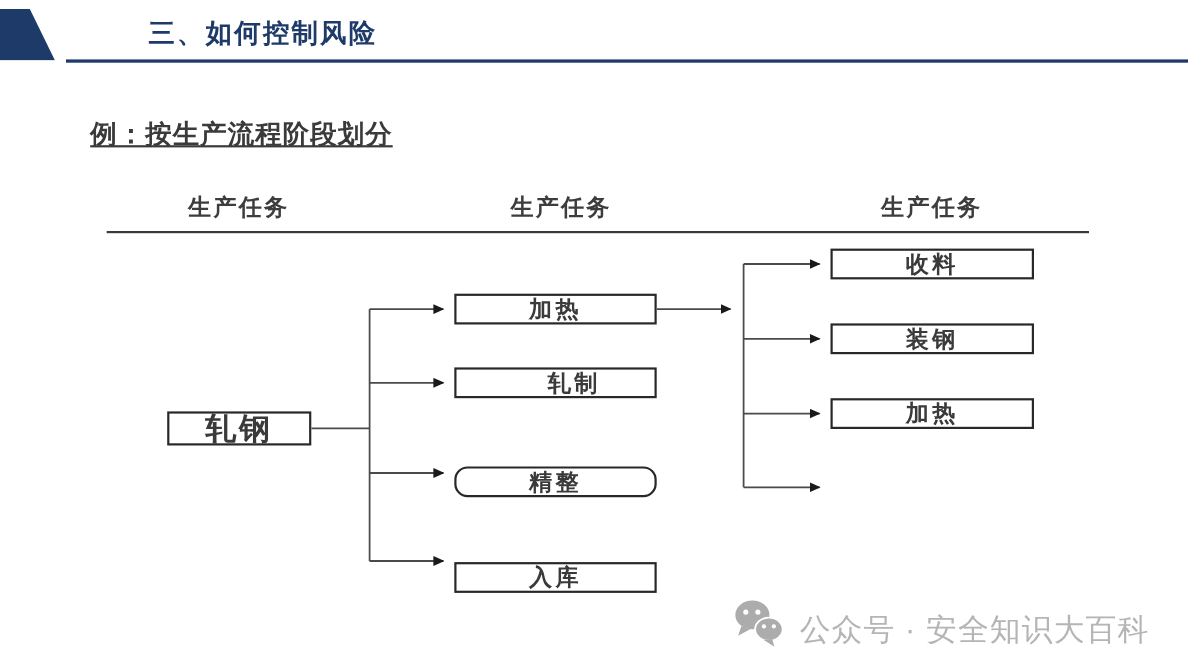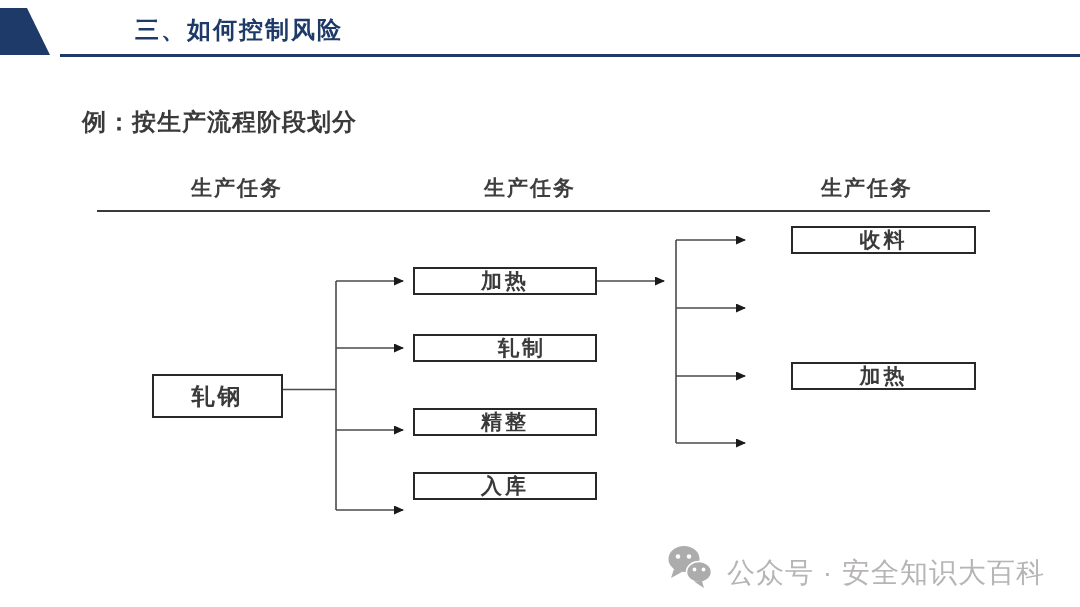--- a/index.html
+++ b/index.html
@@ -15,41 +15,41 @@
   .hdr-title{
     position:absolute;left:94px;top:14px;font-size:24px;font-weight:bold;
     color:#1e3a68;letter-spacing:2px;white-space:nowrap;margin-left:41px;
   }
   .hdr-underline{
     position:absolute;left:60px;right:0;top:54px;height:3px;background:#1e3a68;
   }
   
   .slide-title{
     position:absolute;left:82px;top:106px;font-size:24px;font-weight:bold;
-    color:#3a3a3a;letter-spacing:1px;white-space:nowrap;
+    color:#3a3a3a;letter-spacing:1px;white-space:nowrap;text-decoration:underline;
   }
   
   .col-label{
     position:absolute;top:174px;transform:translateX(-50%);
-    font-size:21px;font-weight:bold;color:#3d3d3d;letter-spacing:2px;white-space:nowrap;margin-left:20px;
+    font-size:21px;font-weight:bold;color:#3d3d3d;letter-spacing:2px;white-space:nowrap;
   }
   .col-1{left:217px;} .col-2{left:510px;} .col-3{left:847px;}
   .col-separator{
     position:absolute;left:97px;top:210px;width:893px;height:2px;background:#3a3a3a;
   }
   
   .node{
     position:absolute;box-sizing:border-box;background:#ffffff;border:2px solid #282828;
     display:flex;align-items:center;justify-content:center;
     font-size:21px;font-weight:bold;color:#3a3a3a;letter-spacing:3px;
   }
-  .node-root{left:152px;top:374px;width:131px;height:44px;font-size:23px;}
+  .node-root{left:152px;top:374px;width:131px;height:31px;font-size:28px;}
   .node-mid{left:413px;width:184px;height:28px;}
-  .node-right{left:755px;width:185px;height:28px;margin-left:36px;}
-  .mid-0{top:267px;} .mid-1{top:334px;padding-left:34px;} .mid-2{top:408px;} .mid-3{top:472px;}
+  .node-right{left:755px;width:185px;height:28px;}
+  .mid-0{top:267px;} .mid-1{top:334px;padding-left:34px;} .mid-2{top:424px;border-radius:12px;} .mid-3{top:511px;}
   .right-0{top:226px;} .right-1{top:294px;} .right-2{top:362px;} .right-3{top:429px;}
   
   .connectors{position:absolute;left:0;top:0;width:1080px;height:607px;pointer-events:none;}
   
   .watermark{
     position:absolute;left:667px;top:541px;display:flex;align-items:center;gap:12px;
   }
   .watermark-text{
     font-size:28px;color:#b6b4b4;letter-spacing:1px;white-space:nowrap;margin-top:13px;
   }
@@ -99,20 +99,21 @@
   </svg>
 
   <div class="node node-root">轧钢</div>
 
   <div class="node node-mid mid-0">加热</div>
   <div class="node node-mid mid-1">轧制</div>
   <div class="node node-mid mid-2">精整</div>
   <div class="node node-mid mid-3">入库</div>
 
   <div class="node node-right right-0">收料</div>
+  <div class="node node-right right-1">装钢</div>
   <div class="node node-right right-2">加热</div>
 
   <div class="watermark">
     <svg width="48" height="44" viewBox="0 0 48 44" xmlns="http://www.w3.org/2000/svg">
 
       <ellipse cx="17" cy="14" rx="15.5" ry="13" fill="#acacac"></ellipse>
       <polygon points="7,24 4,33 15,27" fill="#acacac"></polygon>
       <circle cx="11" cy="11.5" r="2.3" fill="#ffffff"></circle>
       <circle cx="22" cy="11.5" r="2.3" fill="#ffffff"></circle>
 

